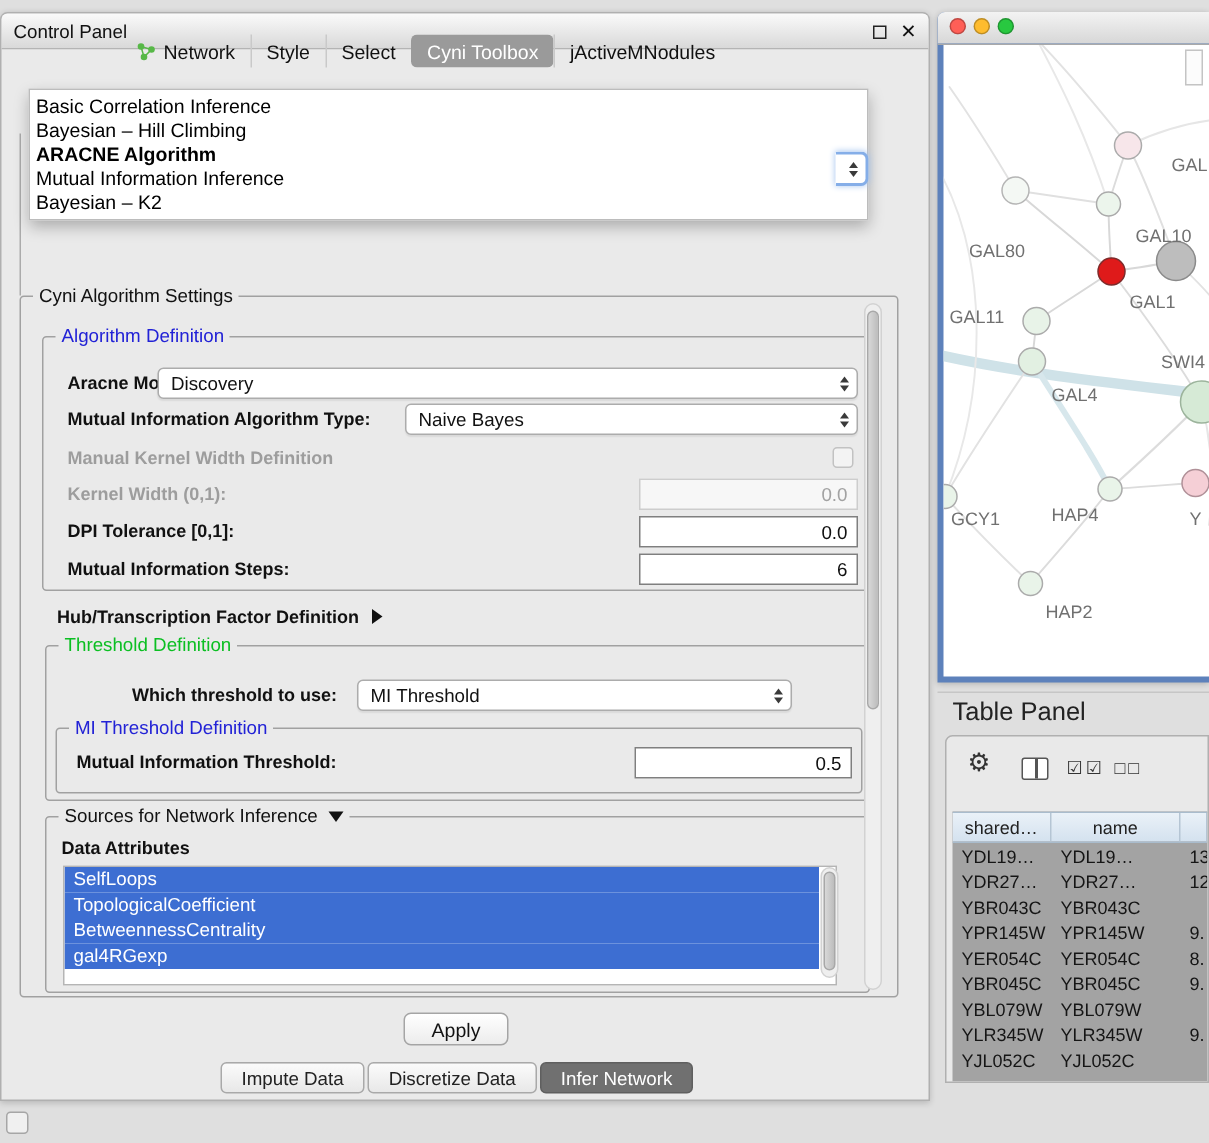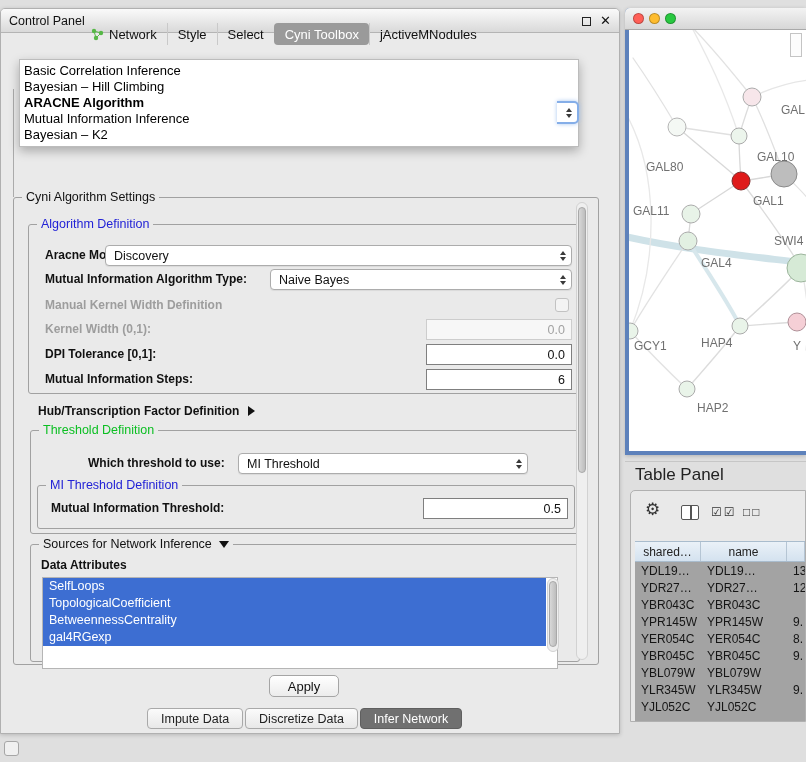--- a/index.html
+++ b/index.html
@@ -219,21 +219,21 @@
           <span class="flabel" style="left:13px;top:12px">Mutual Information Threshold:</span>
           <div class="tinput" style="left:385px;top:12px;width:145px">
             <span>0.5</span>
           </div>
         </div>
       </div>
 
       <div class="group" style="left:16px;top:346px;width:550px;height:118px">
         <span class="gtitle"><span>Sources for Network Inference</span><span class="tri-down"></span></span>
         <span class="flabel" style="left:10px;top:10px">Data Attributes</span>
-        <div class="attr-list" style="left:11px;top:32px;width:516px;height:92px">
+        <div class="attr-list" style="left:11px;top:32px;width:516px;height:80px">
             <div class="attr-item sel">SelfLoops</div>
             <div class="attr-item sel">TopologicalCoefficient</div>
             <div class="attr-item sel">BetweennessCentrality</div>
             <div class="attr-item sel">gal4RGexp</div>
           </div>
         <div class="vscroll" style="left:516px;top:33px;height:74px">
           <div class="vthumb" style="top:2px;height:66px"></div>
         </div>
       </div>
 

